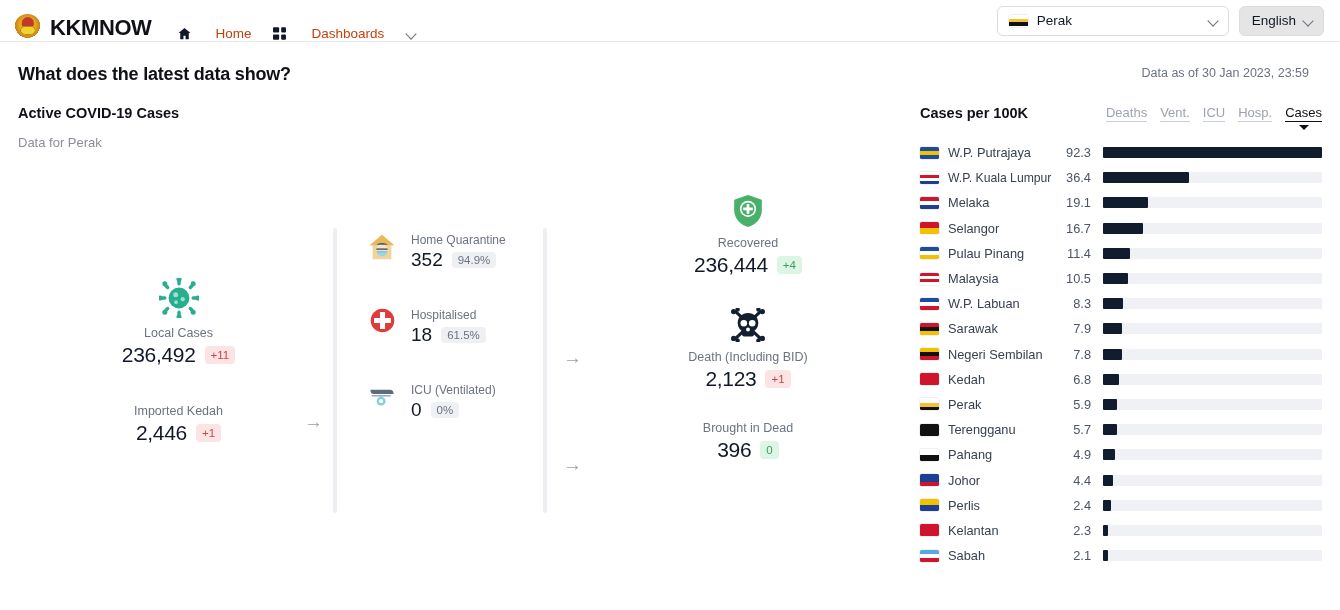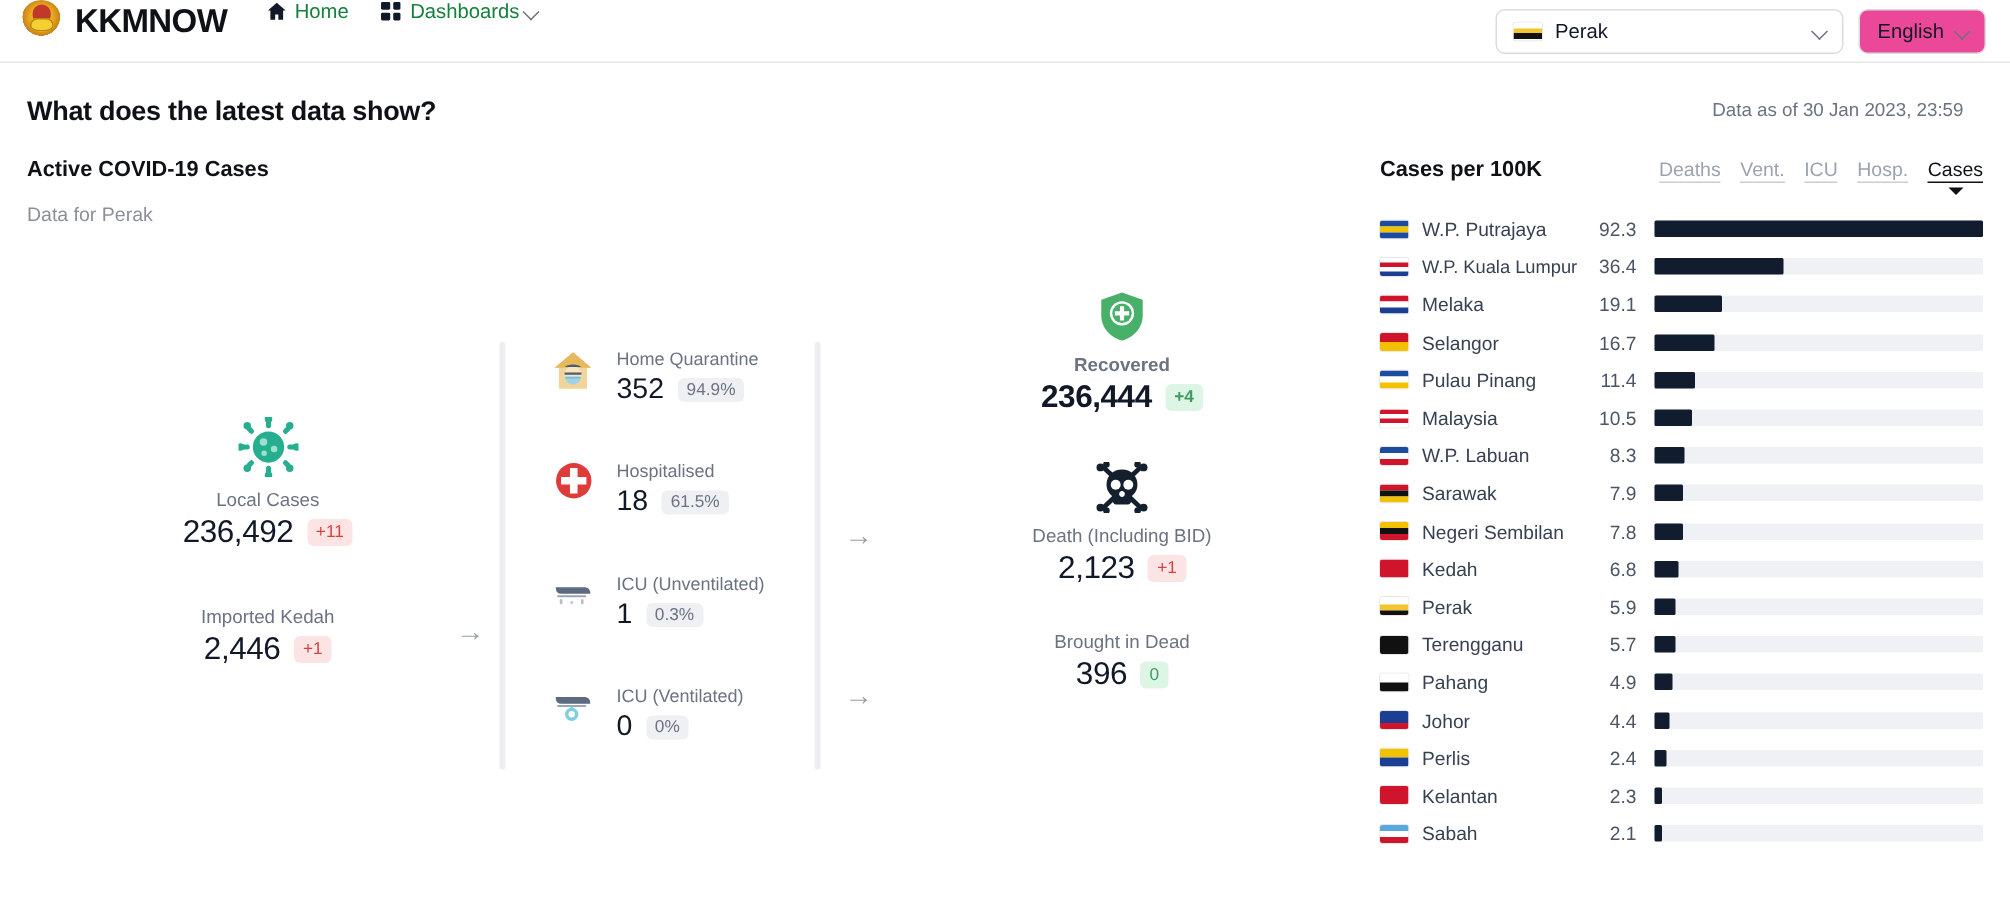--- a/index.html
+++ b/index.html
@@ -8,21 +8,21 @@
     background: #ffffff;
     font-family: "Liberation Sans", sans-serif;
     color: #1f2937;
     overflow: hidden;
   }
 
   
   .navbar {
     height: 42px;
     border-bottom: 1px solid #e8e8ea;
-    display: flex; align-items: flex-start;
+    display: flex; align-items: flex-end;
     padding: 0 16px 0 14px;
     position: relative;
   }
   .brand { display: flex; align-items: center; gap: 9px; }
   .brand-crest {
     width: 27px; height: 27px; flex: 0 0 27px;
     position: relative;
     border-radius: 50%;
     background: radial-gradient(circle at 50% 42%, #f2c200 0%, #e8a820 38%, #c9821b 60%, #ffffff 61%, #ffffff 100%);
     overflow: hidden;
@@ -40,22 +40,22 @@
     width: 60%; height: 34%;
     background: #f5d033;
     border-radius: 6px 6px 50% 50%;
     box-shadow: 0 0 0 1px #b8860b inset;
   }
   .brand-name {
     font-size: 22px; font-weight: 700; letter-spacing: -0.4px; color: #0f1117;
   }
   .nav-links { display: flex; align-items: center; gap: 22px; margin-left: 26px; }
   .nav-link {
-    display: flex; align-items: center; gap: 4px;
-    font-size: 13.5px; color: #15803d; font-weight: 500;
+    display: flex; align-items: center; gap: 23px;
+    font-size: 13.5px; color: #c2410c; font-weight: 500;
     cursor: pointer;
   }
   .nav-ico { display: inline-flex; align-items: center; justify-content: center; }
 
   .nav-right {
     position: absolute; right: 16px; top: 50%; transform: translateY(-50%);
     display: flex; align-items: center; gap: 10px;
   }
   .state-select {
     width: 232px; height: 30px;
@@ -63,21 +63,21 @@
     background: #fff;
     display: flex; align-items: center;
     padding: 0 9px 0 11px; gap: 9px;
     font-size: 13.5px; color: #111827;
     cursor: pointer;
   }
   .state-select .lbl { flex: 1; }
   .lang-select {
     height: 30px;
     border: 1px solid #dcdce0; border-radius: 6px;
-    background: #ec4899;
+    background: #e5e5e5;
     display: flex; align-items: center; gap: 8px;
     padding: 0 9px 0 12px;
     font-size: 13.5px; color: #111827;
     cursor: pointer;
   }
   .chev { display: inline-block; width: 10px; height: 10px; position: relative; }
   .chev::after {
     content: ""; position: absolute; left: 0; top: 1px;
     width: 7px; height: 7px;
     border-right: 1.6px solid #6b7280; border-bottom: 1.6px solid #6b7280;
@@ -343,38 +343,20 @@
           </span>
           <span class="bd-txt">
             <span class="bd-label">Hospitalised</span>
             <span class="bd-vals">
               <span class="bd-num">18</span>
               <span class="pct">61.5%</span>
             </span>
           </span>
         </div>
 
-        <div class="bd-row">
-          <span class="bd-ico">
-            <svg width="30" height="26" viewBox="0 0 34 28">
-              <path d="M4 10h22a4 4 0 0 1 4 4v1H8a4 4 0 0 1-4-4z" fill="#5c6b7f"></path>
-              <rect x="5" y="16" width="22" height="1.6" rx="0.8" fill="#9aa6b5"></rect>
-              <rect x="7" y="19" width="2" height="4" rx="1" fill="#b5bec9"></rect>
-              <rect x="23" y="19" width="2" height="4" rx="1" fill="#b5bec9"></rect>
-              <circle cx="16" cy="21.5" r="1.2" fill="#c3cbd5"></circle>
-            </svg>
-          </span>
-          <span class="bd-txt">
-            <span class="bd-label">ICU (Unventilated)</span>
-            <span class="bd-vals">
-              <span class="bd-num">1</span>
-              <span class="pct">0.3%</span>
-            </span>
-          </span>
-        </div>
 
         <div class="bd-row">
           <span class="bd-ico">
             <svg width="30" height="26" viewBox="0 0 34 28">
               <path d="M4 8h22a4 4 0 0 1 4 4v1H8a4 4 0 0 1-4-4z" fill="#5c6b7f"></path>
               <rect x="5" y="14" width="22" height="1.6" rx="0.8" fill="#9aa6b5"></rect>
               <circle cx="16" cy="21" r="5" fill="#7ecfe0"></circle>
               <circle cx="16" cy="21" r="2.4" fill="#ffffff"></circle>
               <rect x="15" y="15" width="2" height="3" fill="#7ecfe0"></rect>
             </svg>
@@ -384,21 +366,21 @@
             <span class="bd-vals">
               <span class="bd-num">0</span>
               <span class="pct">0%</span>
             </span>
           </span>
         </div>
       </div>
 
       <div class="outcomes">
 
-        <div class="out-block" style="margin-top:44px;font-weight:bold;">
+        <div class="out-block" style="margin-top:44px;">
           <div class="out-ico">
             <svg width="32" height="34" viewBox="0 0 30 32">
               <path d="M15 1 2 5.5v9.8C2 23 8 29.4 15 31c7-1.6 13-8 13-15.7V5.5z" fill="#49b06a"></path>
               <circle cx="15" cy="14" r="7.6" fill="#ffffff"></circle>
               <circle cx="15" cy="14" r="6.1" fill="#49b06a"></circle>
               <path d="M13.7 9.5h2.6v3.2h3.2v2.6h-3.2v3.2h-2.6v-3.2h-3.2v-2.6h3.2z" fill="#ffffff"></path>
             </svg>
           </div>
           <div class="stat-label">Recovered</div>
           <div class="stat-row">

